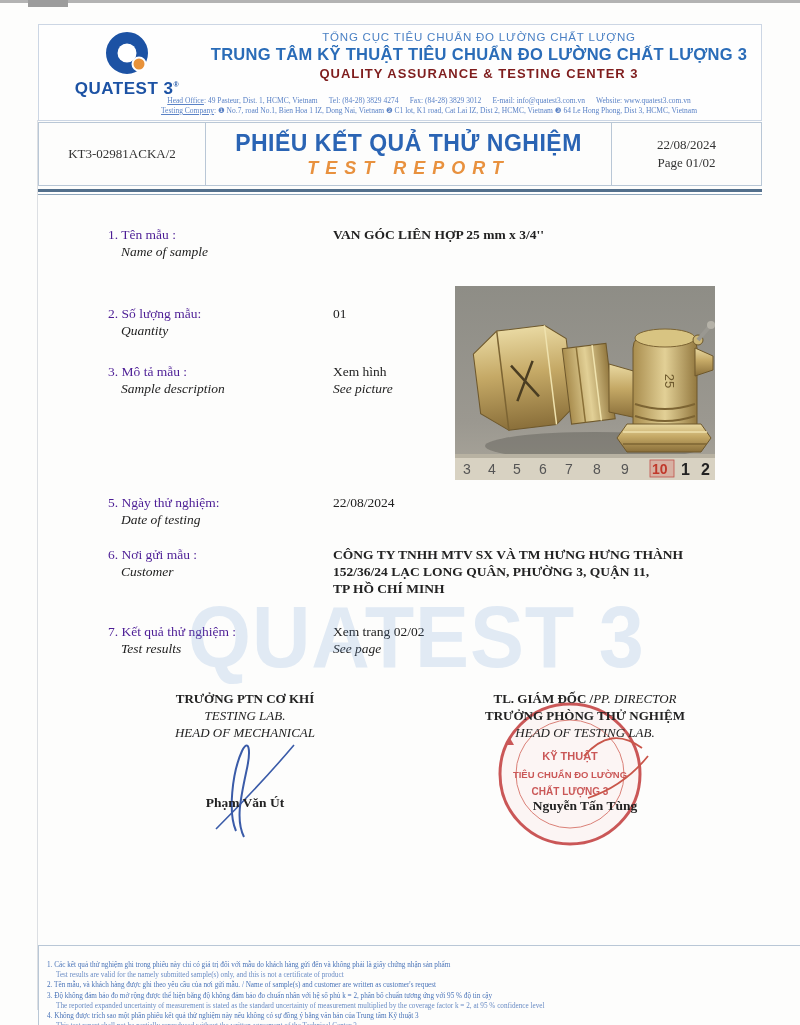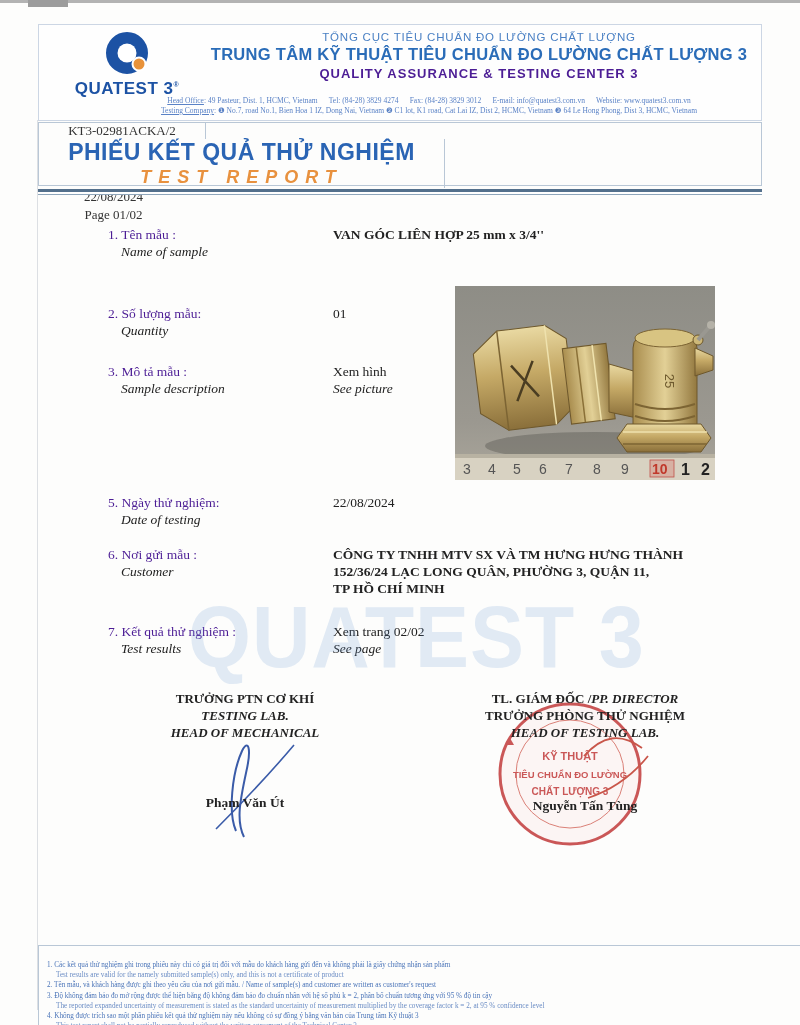--- a/index.html
+++ b/index.html
@@ -18,29 +18,29 @@
             border:1px solid #ccd6e4; background:#fefefe; }
   .logo-block { position:absolute; left:18px; top:4px; width:140px; text-align:center; }
   .logo-svg { display:block; margin:0 auto; }
   .logo-text { font-family:"Liberation Sans", sans-serif; font-weight:bold; font-size:17px;
                color:#1c52a4; letter-spacing:0.5px; margin-top:-2px; }
   .logo-text sup { font-size:7px; }
   .org-block { position:absolute; left:160px; top:6px; width:560px; text-align:center;
                font-family:"Liberation Sans", sans-serif; }
   .org-line1 { font-size:11.5px; color:#4a80c4; letter-spacing:0.8px; }
   .org-line2 { font-size:16.5px; font-weight:bold; color:#2a6cb8; margin-top:2px; letter-spacing:0.3px; }
-  .org-line3 { font-size:13px; font-weight:bold; color:#4c1d95; margin-top:2px; letter-spacing:1px; }
+  .org-line3 { font-size:13px; font-weight:bold; color:#7f1d1d; margin-top:2px; letter-spacing:1px; }
   .addr-block { position:absolute; left:60px; top:71px; width:660px; text-align:center;
                 font-family:"Liberation Serif", serif; color:#5a82c6; font-size:7.5px; line-height:10px; }
   .addr-line { white-space:pre-wrap; }
   .addr-label { text-decoration:underline; }
 
   
   .title-bar { position:absolute; left:38px; top:122px; width:724px; height:64px;
-               border:1px solid #b9c7d6; display:flex;flex-direction:column; }
+               border:1px solid #b9c7d6; display:flex; }
   .tb-cell { border-right:1px solid #b9c7d6; display:flex; flex-direction:column;
              align-items:center; justify-content:center; }
   .tb-left  { width:167px; font-size:13px; color:#333; }
   .tb-center{ width:406px; }
   .tb-right { width:149px; border-right:none; font-size:13px; color:#333; line-height:18px; }
   .title-vi { font-family:"Liberation Sans", sans-serif; font-weight:bold; font-size:23px;
               color:#2a64b4; letter-spacing:0.5px;text-align:center; }
   .title-en { font-family:"Liberation Sans", sans-serif; font-weight:bold; font-style:italic;
               font-size:18px; color:#e8913e; letter-spacing:7px; margin-top:1px; }
   .double-rule { position:absolute; left:38px; top:189px; width:724px; }
@@ -64,21 +64,21 @@
   .watermark { position:absolute; left:188px; top:586px; width:470px; height:105px;
                font-family:"Liberation Sans", sans-serif; font-weight:bold; font-size:88px;
                color:rgba(100,150,210,0.18); letter-spacing:1px; transform:scaleX(0.92);
                transform-origin:left; white-space:nowrap; pointer-events:none; }
 
   
   .sig-block { position:absolute; text-align:center; font-size:13px; line-height:17px; z-index:3; }
   .sig-left  { left:115px; top:690px; width:260px; }
   .sig-right { left:450px; top:690px; width:270px; }
   .sig-t-bold { font-weight:bold; }
-  .sig-t-bi { font-weight:bold; font-style:italic; }
+  .sig-t-bi { font-weight:normal; font-style:italic; }
   .sig-name { position:absolute; text-align:center; font-weight:bold; font-size:13.5px; z-index:4; }
   .name-left { left:140px; top:795px; width:210px; }
   .name-right{ left:470px; top:798px; width:230px; }
   .sig-stroke { position:absolute; z-index:2; }
 
   
   .stamp { position:absolute; left:492px; top:698px; width:168px; height:150px; z-index:1; opacity:0.85; }
 
   
   .footer { position:absolute; left:38px; top:945px; width:791px; height:80px;

